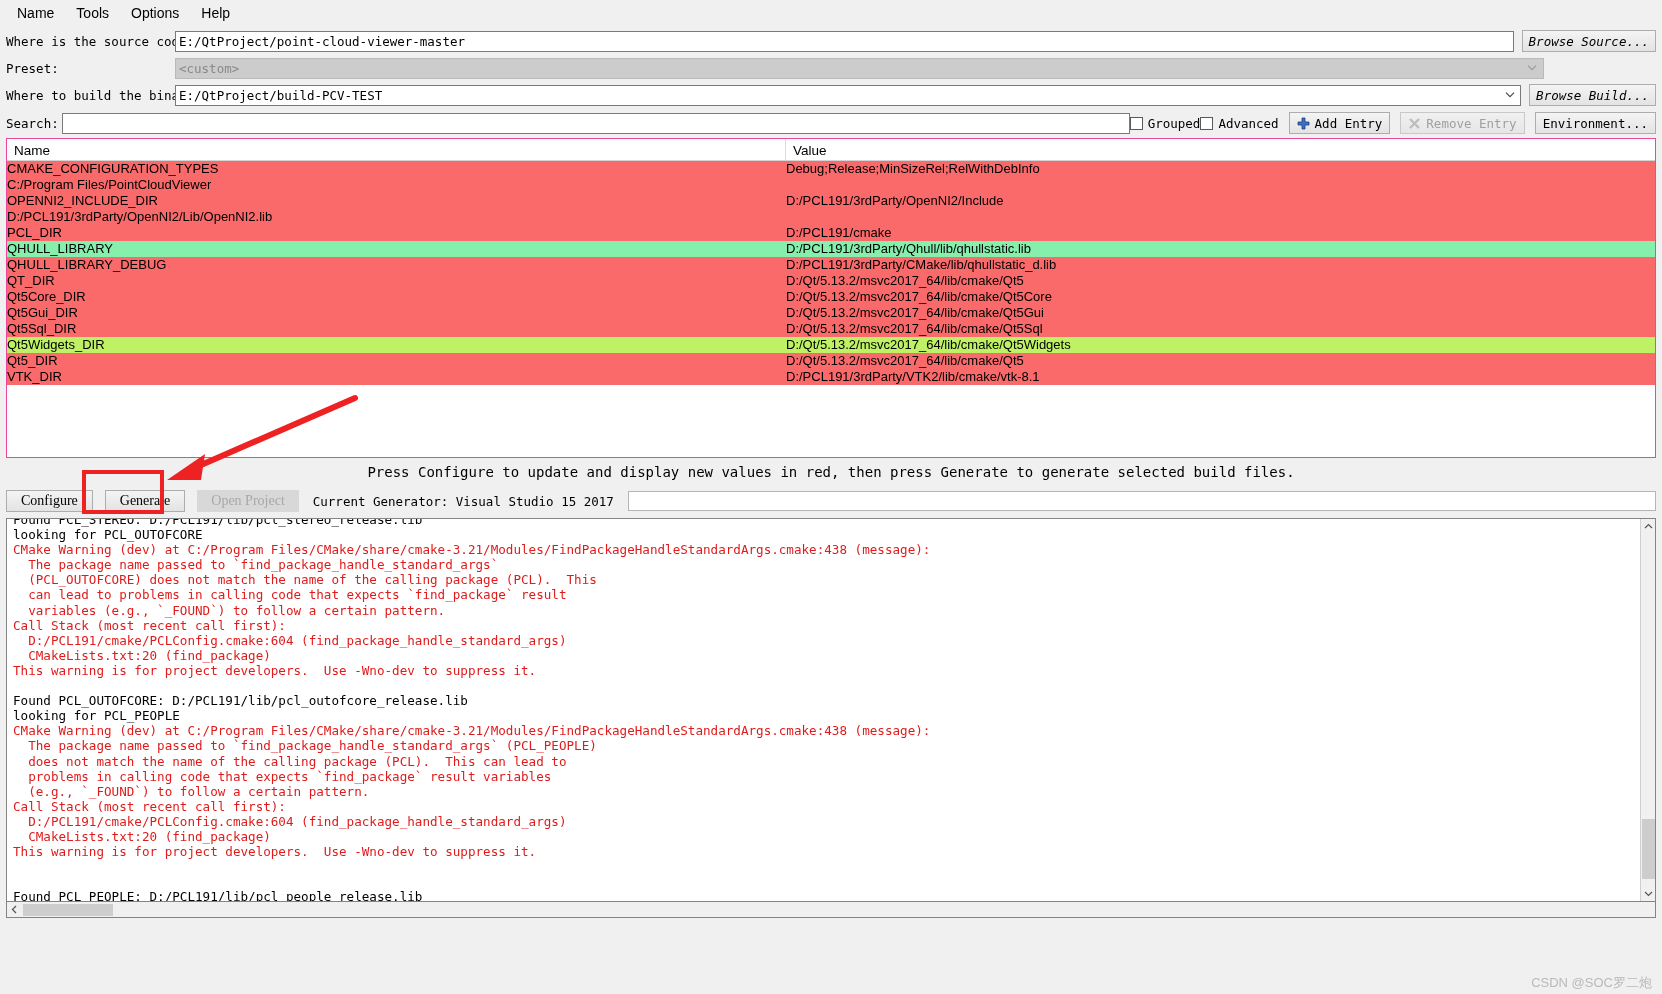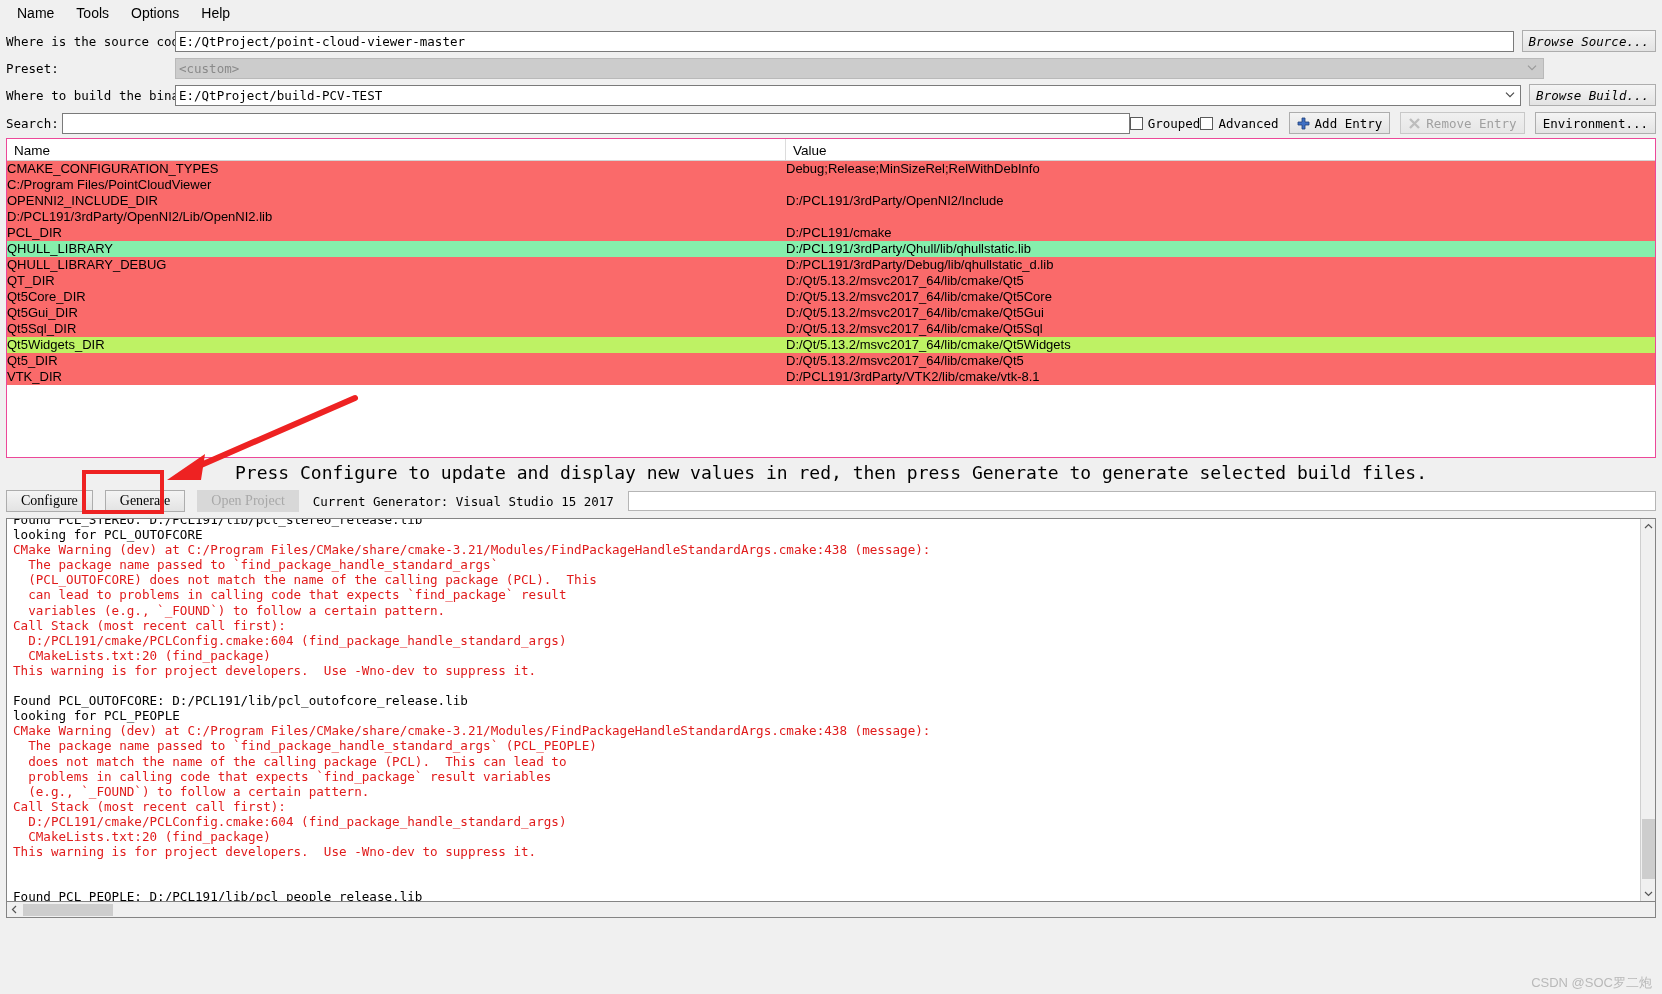--- a/index.html
+++ b/index.html
@@ -213,21 +213,21 @@
   .blank-fill { background: #fff; height: 100%; }
 
   
   .hint-row {
     position: relative;
     height: 28px;
     display: flex;
     align-items: center;
     justify-content: center;
     font-family: "DejaVu Sans Mono", monospace;
-    font-size: 18px;
+    font-size: 14px;
     color: #000;
   }
   .action-row {
     display: flex;
     align-items: center;
     padding: 0 6px;
     height: 30px;
     position: relative;
   }
   .abtn {
@@ -447,21 +447,21 @@
       <div class="trow" style="background: rgb(250, 106, 106);">
         <div class="td name">PCL_DIR</div>
         <div class="td value">D:/PCL191/cmake</div>
       </div>
       <div class="trow" style="background: #86efac;">
         <div class="td name">QHULL_LIBRARY</div>
         <div class="td value">D:/PCL191/3rdParty/Qhull/lib/qhullstatic.lib</div>
       </div>
       <div class="trow" style="background: rgb(250, 106, 106);">
         <div class="td name">QHULL_LIBRARY_DEBUG</div>
-        <div class="td value">D:/PCL191/3rdParty/Debug/lib/qhullstatic_d.lib</div>
+        <div class="td value">D:/PCL191/3rdParty/CMake/lib/qhullstatic_d.lib</div>
       </div>
       <div class="trow" style="background: rgb(250, 106, 106);">
         <div class="td name">QT_DIR</div>
         <div class="td value">D:/Qt/5.13.2/msvc2017_64/lib/cmake/Qt5</div>
       </div>
       <div class="trow" style="background: rgb(250, 106, 106);">
         <div class="td name">Qt5Core_DIR</div>
         <div class="td value">D:/Qt/5.13.2/msvc2017_64/lib/cmake/Qt5Core</div>
       </div>
       <div class="trow" style="background: rgb(250, 106, 106);">

